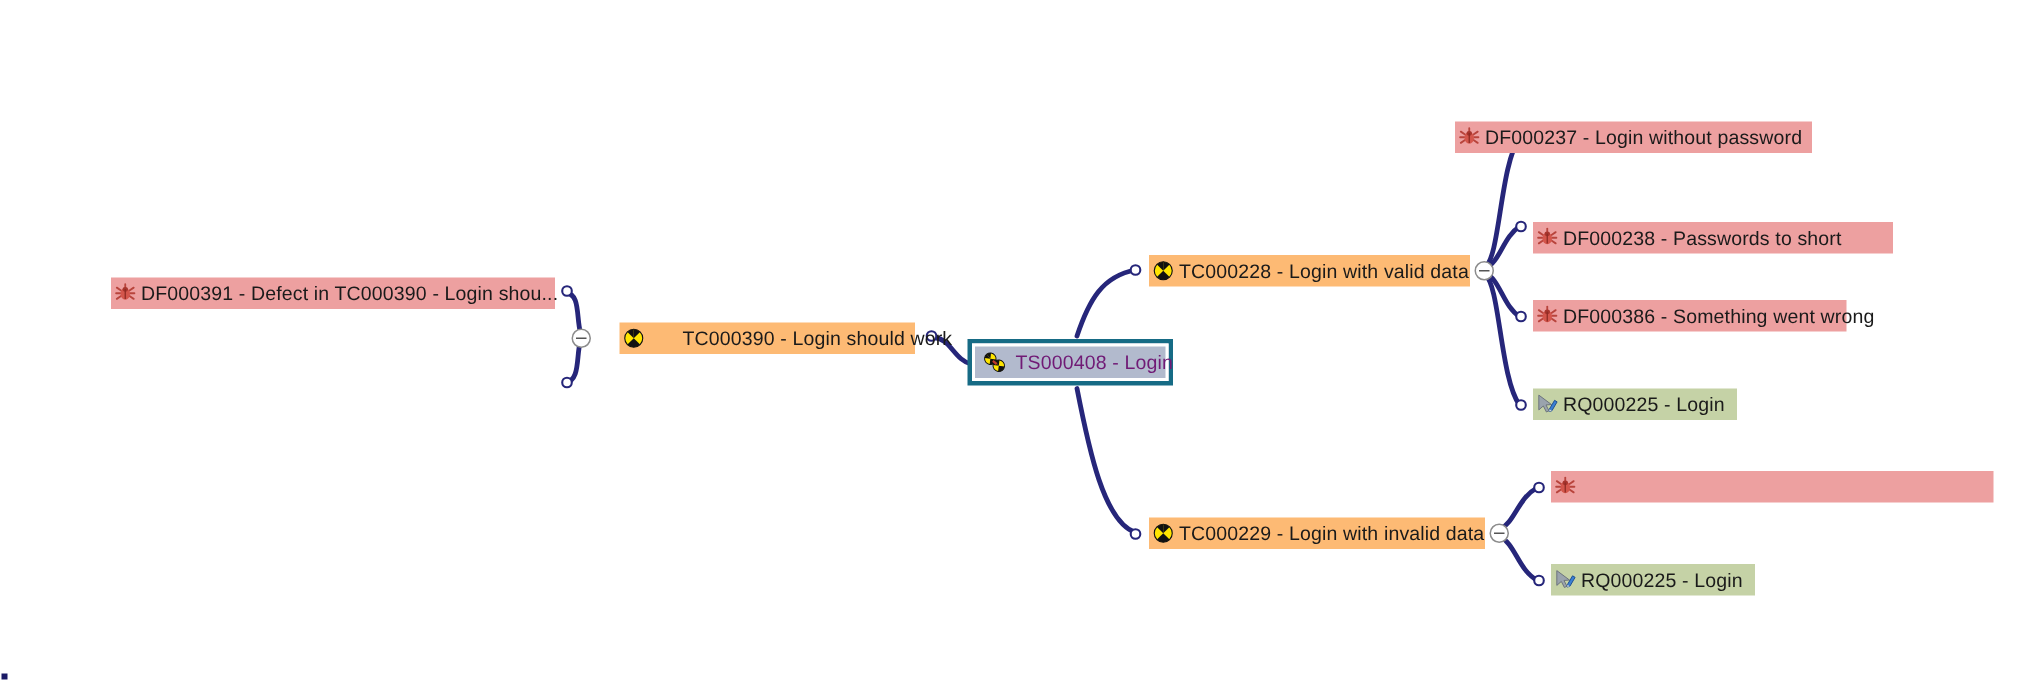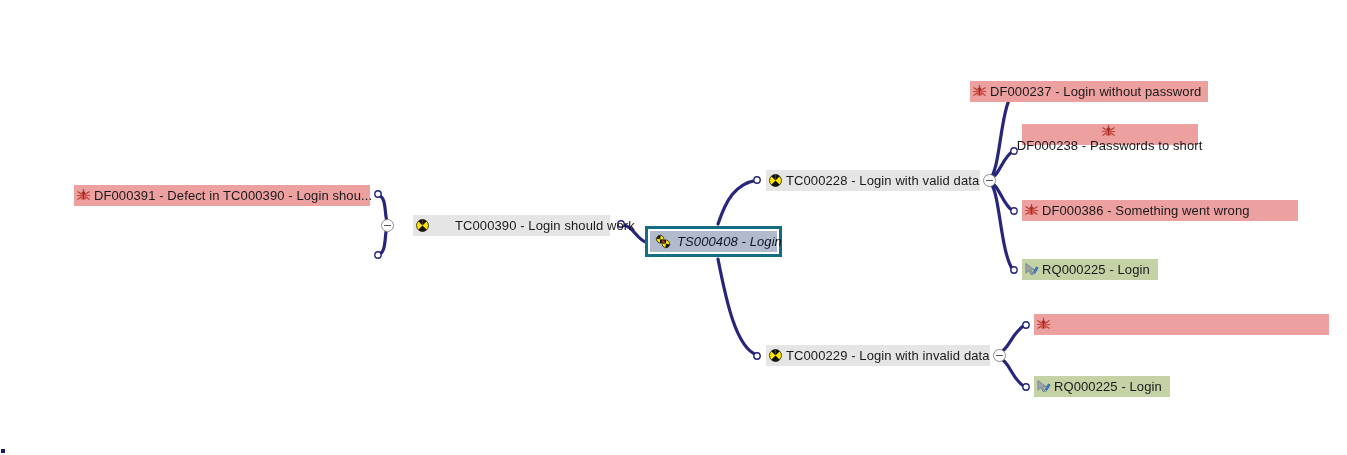--- a/index.html
+++ b/index.html
@@ -35,41 +35,41 @@
     font-size: 13px;
     color: #1a1a1a;
     letter-spacing: 0.1px;
   }
   .node .label {
     line-height: 14px;
     padding-left: 1px;
   }
   .node-defect   { background: #eda0a0; }
   .node-req      { background: #c5d2a6; }
-  .node-testcase { background: #e5e5e5; text-align: center; }
+  .node-testcase { background: #fdba74; text-align: center; }
 
   
   .node-root {
     height: 31px;
     padding: 0;
     background: #166b85;
     border: 3px solid #166b85;
     box-shadow: none;
   }
   .node-root .inner {
     box-sizing: border-box;
     width: 100%;
     height: 100%;
     border: 2px solid #ffffff;
     background: #b2bacd;
     display: flex;
     align-items: center;
     padding: 0 6px 0 4px;
   }
-  .node-root .label { font-size: 13px; color: #0f172a; font-style: italic; }
+  .node-root .label { font-size: 13px; color: #701a75; }
 
   
   .ico {
     width: 15px;
     height: 15px;
     flex: 0 0 15px;
     margin-right: 2px;
     position: relative;
     display: inline-block;
   }
@@ -236,41 +236,41 @@
           <line x1="8" y1="1.5" x2="8" y2="4"></line>
         </g>
         <ellipse cx="8" cy="8.4" rx="3.4" ry="4.2" fill="#d4564c"></ellipse>
         <ellipse cx="8" cy="5.2" rx="1.9" ry="1.7" fill="#a8352d"></ellipse>
         <line x1="8" y1="5" x2="8" y2="12" stroke="#8e2b24" stroke-width="0.9"></line>
       </svg>
     </span>
     <span class="label">DF000237 - Login without password</span>
   </div>
 
-  <div class="node node-defect" style="left:1022px; top:124px; width:176px;flex-direction:column;">
+  <div class="node node-defect" style="left:1022px; top:148px; width:240px;">
     <span class="ico">
       <svg viewBox="0 0 16 16" width="15" height="15">
         <g stroke="#b8443c" stroke-width="1.3" stroke-linecap="round">
           <line x1="2" y1="4" x2="5" y2="6"></line>
           <line x1="14" y1="4" x2="11" y2="6"></line>
           <line x1="1.5" y1="8" x2="4.5" y2="8"></line>
           <line x1="14.5" y1="8" x2="11.5" y2="8"></line>
           <line x1="2" y1="12" x2="5" y2="10"></line>
           <line x1="14" y1="12" x2="11" y2="10"></line>
           <line x1="8" y1="1.5" x2="8" y2="4"></line>
         </g>
         <ellipse cx="8" cy="8.4" rx="3.4" ry="4.2" fill="#d4564c"></ellipse>
         <ellipse cx="8" cy="5.2" rx="1.9" ry="1.7" fill="#a8352d"></ellipse>
         <line x1="8" y1="5" x2="8" y2="12" stroke="#8e2b24" stroke-width="0.9"></line>
       </svg>
     </span>
     <span class="label">DF000238 - Passwords to short</span>
   </div>
 
-  <div class="node node-defect" style="left:1022px; top:200px; width:276px;">
+  <div class="node node-defect" style="left:1022px; top:200px; width:209px;">
     <span class="ico">
       <svg viewBox="0 0 16 16" width="15" height="15">
         <g stroke="#b8443c" stroke-width="1.3" stroke-linecap="round">
           <line x1="2" y1="4" x2="5" y2="6"></line>
           <line x1="14" y1="4" x2="11" y2="6"></line>
           <line x1="1.5" y1="8" x2="4.5" y2="8"></line>
           <line x1="14.5" y1="8" x2="11.5" y2="8"></line>
           <line x1="2" y1="12" x2="5" y2="10"></line>
           <line x1="14" y1="12" x2="11" y2="10"></line>
           <line x1="8" y1="1.5" x2="8" y2="4"></line>

